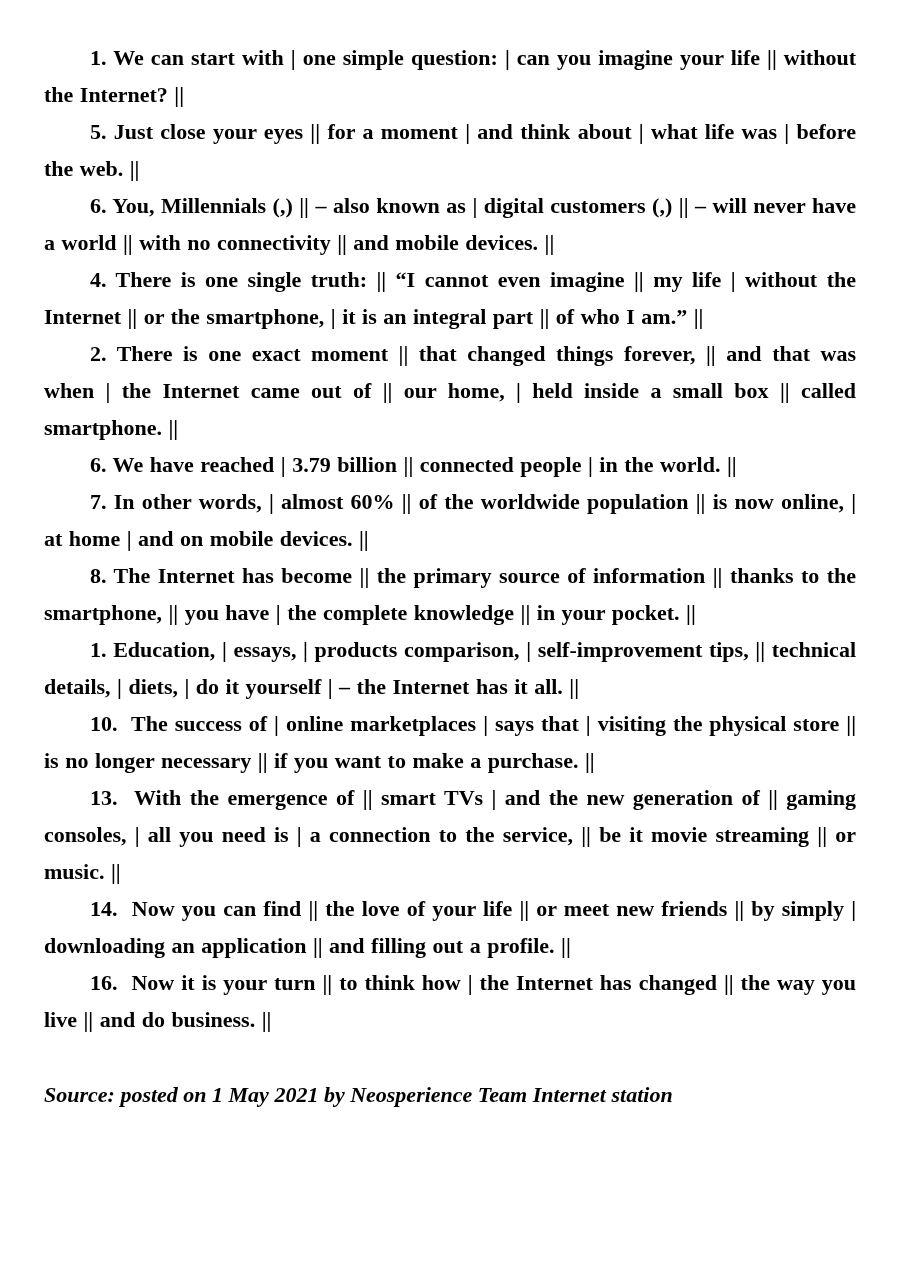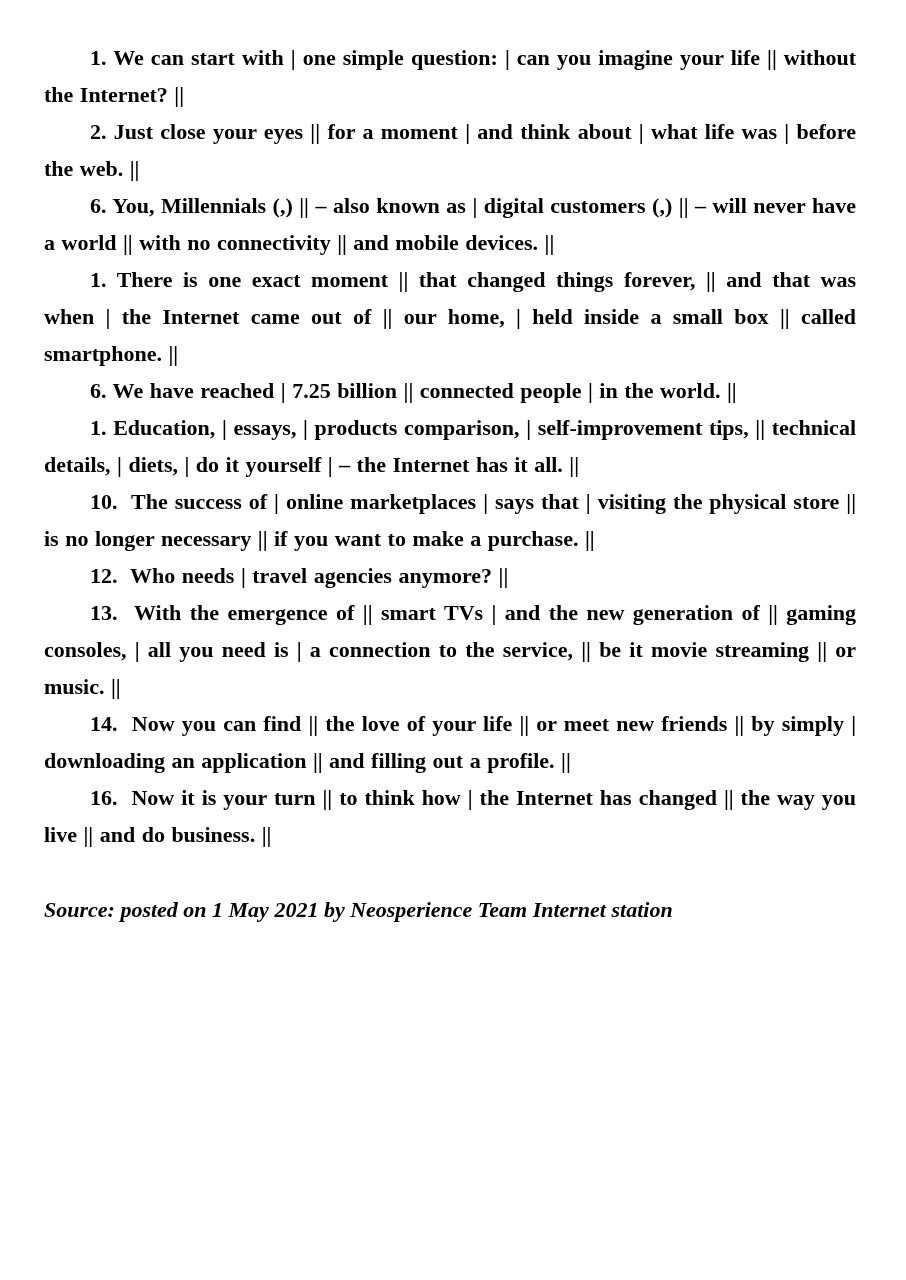--- a/index.html
+++ b/index.html
@@ -39,25 +39,27 @@
     text-align: left;
     text-indent: 0;
   }
 </style>
 </head>
 <body>
 
 <div class="page">
   <div class="text-body">
     <p class="sentence">1. We can start with | one simple question: | can you imagine your life || without the Internet? ||</p>
-    <p class="sentence">2. Just close your eyes || for a moment | and think about | what life was | before the web. ||</p>
+    <p class="sentence">5. Just close your eyes || for a moment | and think about | what life was | before the web. ||</p>
     <p class="sentence">6. You, Millennials (,) || – also known as | digital customers (,) || – will never have a world || with no connectivity || and mobile devices. ||</p>
-    <p class="sentence">1. There is one exact moment || that changed things forever, || and that was when | the Internet came out of || our home, | held inside a small box || called smartphone. ||</p>
-    <p class="sentence">6. We have reached | 7.25 billion || connected people | in the world. ||</p>
+    <p class="sentence">4. There is one single truth: || “I cannot even imagine || my life | without the Internet || or the smartphone, | it is an integral part || of who I am.” ||</p>
+    <p class="sentence">2. There is one exact moment || that changed things forever, || and that was when | the Internet came out of || our home, | held inside a small box || called smartphone. ||</p>
+    <p class="sentence">6. We have reached | 3.79 billion || connected people | in the world. ||</p>
+    <p class="sentence">7. In other words, | almost 60% || of the worldwide population || is now online, | at home | and on mobile devices. ||</p>
+    <p class="sentence">8. The Internet has become || the primary source of information || thanks to the smartphone, || you have | the complete knowledge || in your pocket. ||</p>
     <p class="sentence">1. Education, | essays, | products comparison, | self-improvement tips, || technical details, | diets, | do it yourself | – the Internet has it all. ||</p>
     <p class="sentence">10.&nbsp; The success of | online marketplaces | says that | visiting the physical store || is no longer necessary || if you want to make a purchase. ||</p>
-    <p class="sentence">12.&nbsp; Who needs | travel agencies anymore? ||</p>
     <p class="sentence">13.&nbsp; With the emergence of || smart TVs | and the new generation of || gaming consoles, | all you need is | a connection to the service, || be it movie streaming || or music. ||</p>
     <p class="sentence">14.&nbsp; Now you can find || the love of your life || or meet new friends || by simply | downloading an application || and filling out a profile. ||</p>
     <p class="sentence">16.&nbsp; Now it is your turn || to think how | the Internet has changed || the way you live || and do business. ||</p>
     <p class="source-line">Source: posted on 1 May 2021 by Neosperience Team Internet station</p>
   </div>
 </div>
 
 </body></html>

